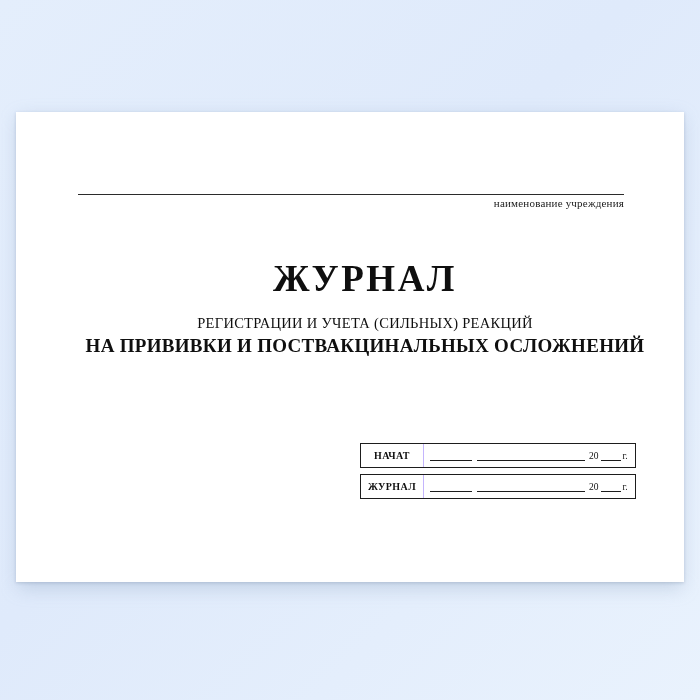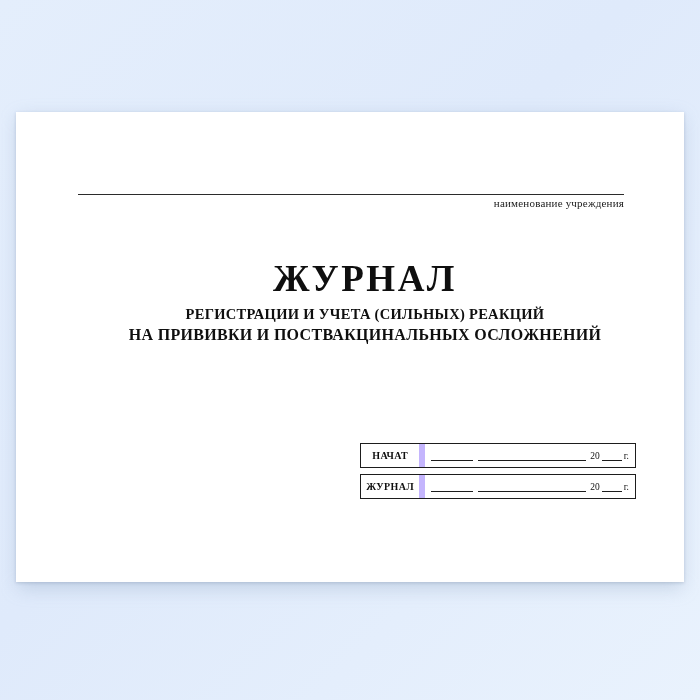--- a/index.html
+++ b/index.html
@@ -72,29 +72,29 @@
     padding-left: 15px;
   }
   .doc-title {
     font-size: 37px;
     font-weight: bold;
     letter-spacing: 2.5px;
     color: #0f0f0f;
     line-height: 1.05;
   }
   .doc-sub1 {
-    margin-top: 7px;
+    margin-top: 16px;
     font-size: 14.5px;
-    font-weight: bold;
+    font-weight: normal;
     letter-spacing: 0.3px;
     color: #0f0f0f;
   }
   .doc-sub2 {
     margin-top: 3px;
-    font-size: 16px;
+    font-size: 19px;
     font-weight: bold;
     letter-spacing: 0.3px;
     color: #0f0f0f;
   }
 
   
   .date-rows {
     position: absolute;
     left: 344px;
     top: 331px;
@@ -103,21 +103,21 @@
   .date-row {
     display: flex;
     align-items: stretch;
     border: 1px solid #1d1d1d;
     height: 23px;
     margin-bottom: 6px;
     background: #fff;
   }
   .date-label {
     width: 62px;
-    border-right: 6px solid #c4b5fd;
+    border-right: 1px solid #c4b5fd;
     font-size: 10px;
     font-weight: bold;
     display: flex;
     align-items: center;
     justify-content: center;
     letter-spacing: 0.4px;
     color: #0f0f0f;
   }
   .date-fields {
     flex: 1;

